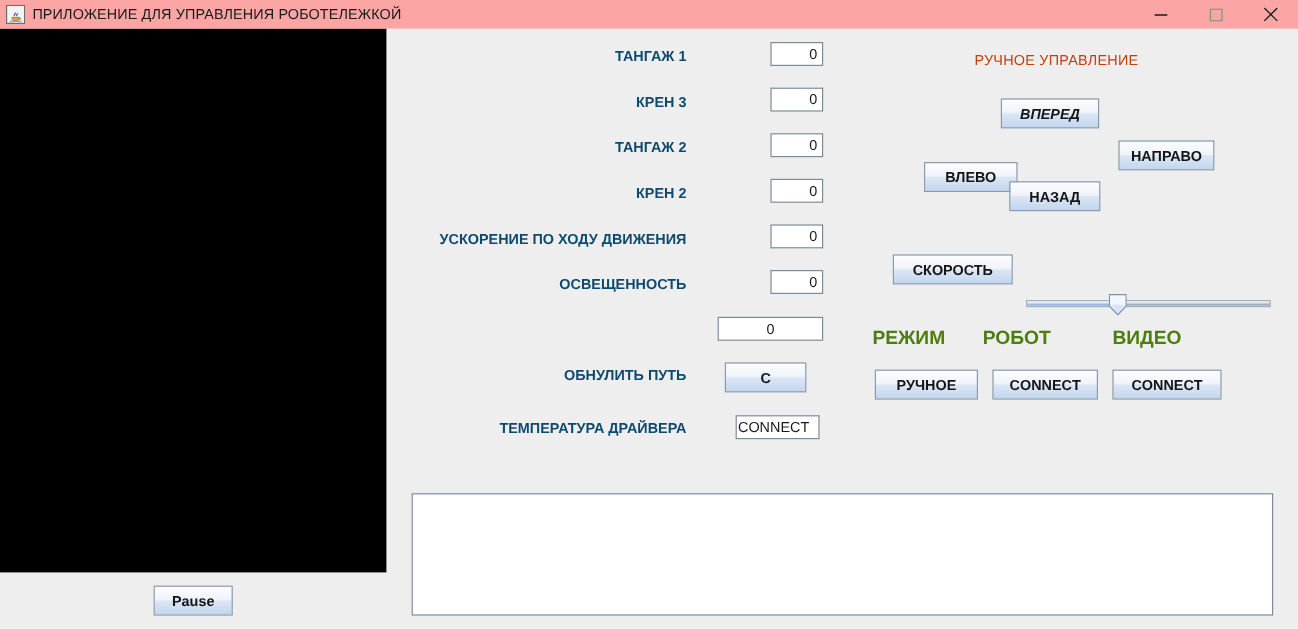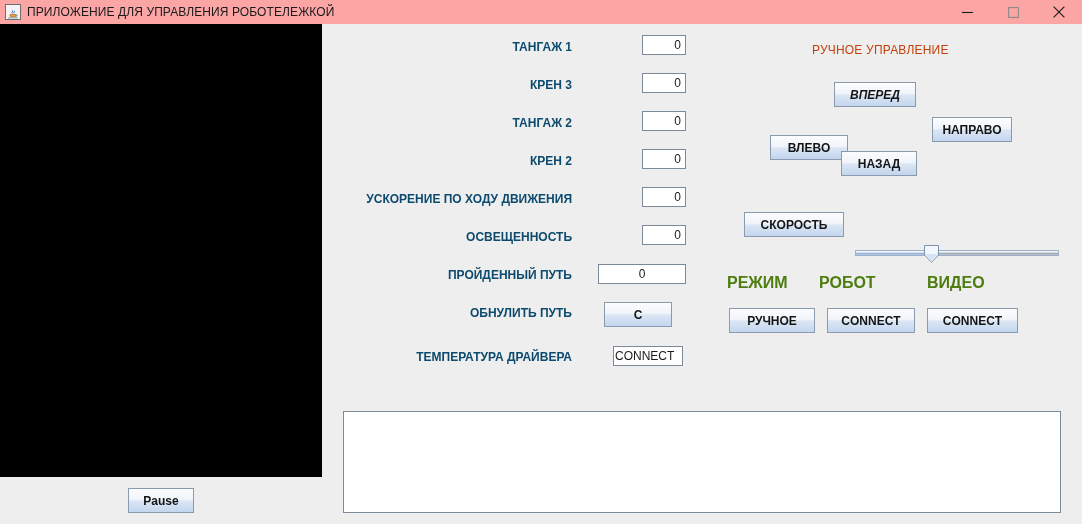--- a/index.html
+++ b/index.html
@@ -222,21 +222,20 @@
   <div class="pause-wrap">
     <button class="swing-btn btn-pause">Pause</button>
   </div>
 
   <div class="lbl" style="left:352px; top:16px;  width:220px;">ТАНГАЖ 1</div>
   <div class="lbl" style="left:352px; top:54px;  width:220px;">КРЕН 3</div>
   <div class="lbl" style="left:352px; top:92px;  width:220px;">ТАНГАЖ 2</div>
   <div class="lbl" style="left:352px; top:130px; width:220px;">КРЕН 2</div>
   <div class="lbl" style="left:312px; top:168px; width:260px;">УСКОРЕНИЕ ПО ХОДУ ДВИЖЕНИЯ</div>
   <div class="lbl" style="left:352px; top:206px; width:220px;">ОСВЕЩЕННОСТЬ</div>
-  <div class="lbl" style="left:352px; top:244px; width:220px;">ПРОЙДЕННЫЙ ПУТЬ</div>
   <div class="lbl" style="left:312px; top:326px; width:260px;">ТЕМПЕРАТУРА ДРАЙВЕРА</div>
   <div class="lbl" style="left:352px; top:282px; width:220px;">ОБНУЛИТЬ ПУТЬ</div>
 
   <div class="field" style="left:642px; top:11px;  width:44px; height:20px;">0</div>
   <div class="field" style="left:642px; top:49px;  width:44px; height:20px;">0</div>
   <div class="field" style="left:642px; top:87px;  width:44px; height:20px;">0</div>
   <div class="field" style="left:642px; top:125px; width:44px; height:20px;">0</div>
   <div class="field" style="left:642px; top:163px; width:44px; height:20px;">0</div>
   <div class="field" style="left:642px; top:201px; width:44px; height:20px;">0</div>
   <div class="field center" style="left:598px; top:240px; width:88px; height:20px;">0</div>

